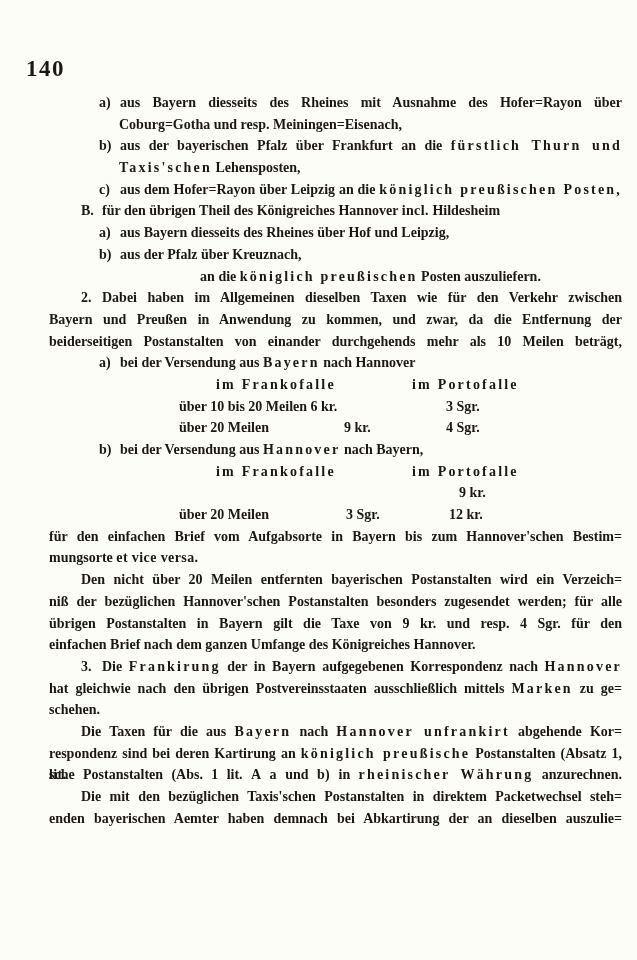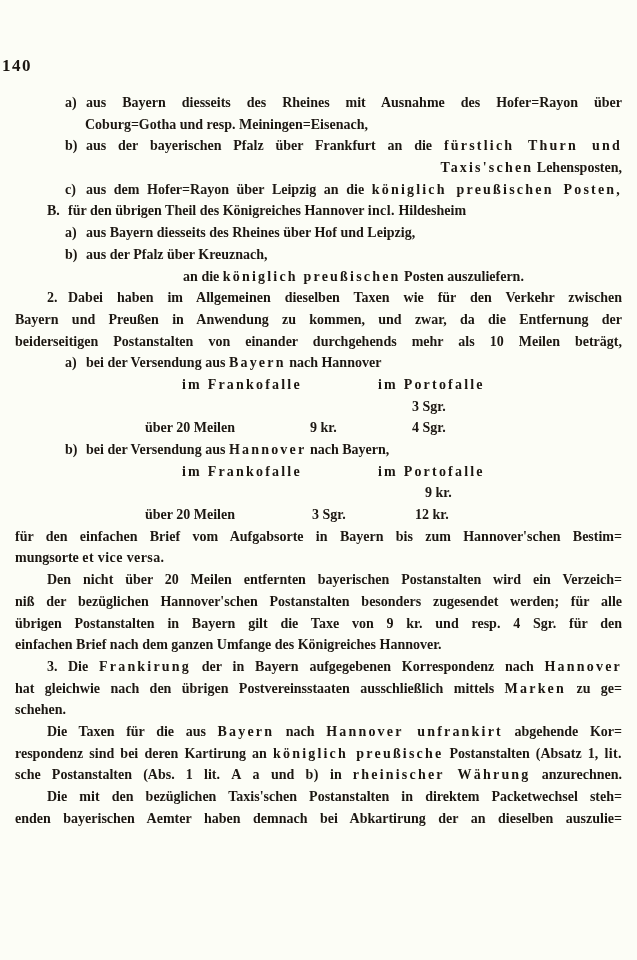--- a/index.html
+++ b/index.html
@@ -13,37 +13,38 @@
   }
   .page {
     position: relative;
     width: 637px;
     height: 960px;
     font-family: "Liberation Serif", "DejaVu Serif", serif;
     font-weight: 700;
   }
   .page-number {
     position: absolute;
-    left: 2px;
+    left: 26px;
     top: 56px;
-    font-size: 17px;
+    font-size: 23px;
     letter-spacing: 1.5px;
   }
   .doc-lines {
     position: absolute;
     left: 15px;
     top: 92px;
     width: 607px;
   }
   .line {
     position: relative;
     height: 21.7px;
     line-height: 21.7px;
     font-size: 14px;
     white-space: pre;
+    margin-left: 34px;
   }
   .line.just {
     white-space: normal;
     text-align: justify;
     text-align-last: justify;
   }
   .seg.sp {
     letter-spacing: 2.2px;
     font-family: Liberation Serif, serif;
   }
@@ -61,32 +62,32 @@
 </style>
 </head>
 <body style="background: rgb(252, 253, 246);">
 
 <div class="page" style="color: rgb(28, 23, 18);">
   <div class="page-number">140</div>
   <div class="doc-lines">
       <div class="line just" style="padding-left: 50px;"><span class="seg lbl">a)</span><span class="seg">aus Bayern diesseits des Rheines mit Ausnahme des Hofer=Rayon über</span></div>
       <div class="line" style="padding-left: 70px;"><span class="seg">Coburg=Gotha und resp. Meiningen=Eisenach,</span></div>
       <div class="line just" style="padding-left: 50px;"><span class="seg lbl">b)</span><span class="seg">aus der bayerischen Pfalz über Frankfurt an die </span><span class="seg sp">fürstlich Thurn und</span></div>
-      <div class="line" style="padding-left: 70px; text-align: right;"><span class="seg sp">Taxis'schen</span><span class="seg"> Lehensposten,</span></div>
+      <div class="line" style="padding-left: 70px;"><span class="seg sp">Taxis'schen</span><span class="seg"> Lehensposten,</span></div>
       <div class="line just" style="padding-left: 50px;"><span class="seg lbl">c)</span><span class="seg">aus dem Hofer=Rayon über Leipzig an die </span><span class="seg sp">königlich preußischen Posten,</span></div>
       <div class="line" style="padding-left: 32px;"><span class="seg lbl">B.</span><span class="seg">für den übrigen Theil des Königreiches Hannover </span><span class="seg ant">incl.</span><span class="seg"> Hildesheim</span></div>
       <div class="line" style="padding-left: 50px;"><span class="seg lbl">a)</span><span class="seg">aus Bayern diesseits des Rheines über Hof und Leipzig,</span></div>
       <div class="line" style="padding-left: 50px;"><span class="seg lbl">b)</span><span class="seg">aus der Pfalz über Kreuznach,</span></div>
       <div class="line" style="padding-left: 70px; text-align: center;"><span class="seg">an die </span><span class="seg sp">königlich preußischen</span><span class="seg"> Posten auszuliefern.</span></div>
       <div class="line just" style="padding-left: 32px;"><span class="seg lbl">2.</span><span class="seg">Dabei haben im Allgemeinen dieselben Taxen wie für den Verkehr zwischen</span></div>
       <div class="line just"><span class="seg">Bayern und Preußen in Anwendung zu kommen, und zwar, da die Entfernung der</span></div>
       <div class="line just"><span class="seg">beiderseitigen Postanstalten von einander durchgehends mehr als 10 Meilen beträgt,</span></div>
       <div class="line" style="padding-left: 50px;"><span class="seg lbl">a)</span><span class="seg">bei der Versendung aus </span><span class="seg sp">Bayern</span><span class="seg"> nach Hannover</span></div>
       <div class="line"><span class="seg sp abs" style="left: 167px;">im Frankofalle</span><span class="seg sp abs" style="left: 363px;">im Portofalle</span></div>
-      <div class="line"><span class="seg abs" style="left: 397px;">3 Sgr.</span></div>
+      <div class="line"><span class="seg abs" style="left: 130px;">über 10 bis 20 Meilen 6 kr.</span><span class="seg abs" style="left: 397px;">3 Sgr.</span></div>
       <div class="line"><span class="seg abs" style="left: 130px;">über 20 Meilen</span><span class="seg abs" style="left: 295px;">9 kr.</span><span class="seg abs" style="left: 397px;">4 Sgr.</span></div>
       <div class="line" style="padding-left: 50px;"><span class="seg lbl">b)</span><span class="seg">bei der Versendung aus </span><span class="seg sp">Hannover</span><span class="seg"> nach Bayern,</span></div>
       <div class="line"><span class="seg sp abs" style="left: 167px;">im Frankofalle</span><span class="seg sp abs" style="left: 363px;">im Portofalle</span></div>
       <div class="line"><span class="seg abs" style="left: 410px;">9 kr.</span></div>
       <div class="line"><span class="seg abs" style="left: 130px;">über 20 Meilen</span><span class="seg abs" style="left: 297px;">3 Sgr.</span><span class="seg abs" style="left: 400px;">12 kr.</span></div>
       <div class="line just"><span class="seg">für den einfachen Brief vom Aufgabsorte in Bayern bis zum Hannover'schen Bestim=</span></div>
       <div class="line"><span class="seg">mungsorte </span><span class="seg ant">et vice versa.</span></div>
       <div class="line just" style="padding-left: 32px;"><span class="seg">Den nicht über 20 Meilen entfernten bayerischen Postanstalten wird ein Verzeich=</span></div>
       <div class="line just"><span class="seg">niß der bezüglichen Hannover'schen Postanstalten besonders zugesendet werden; für alle</span></div>
       <div class="line just"><span class="seg">übrigen Postanstalten in Bayern gilt die Taxe von 9 kr. und resp. 4 Sgr. für den</span></div>

